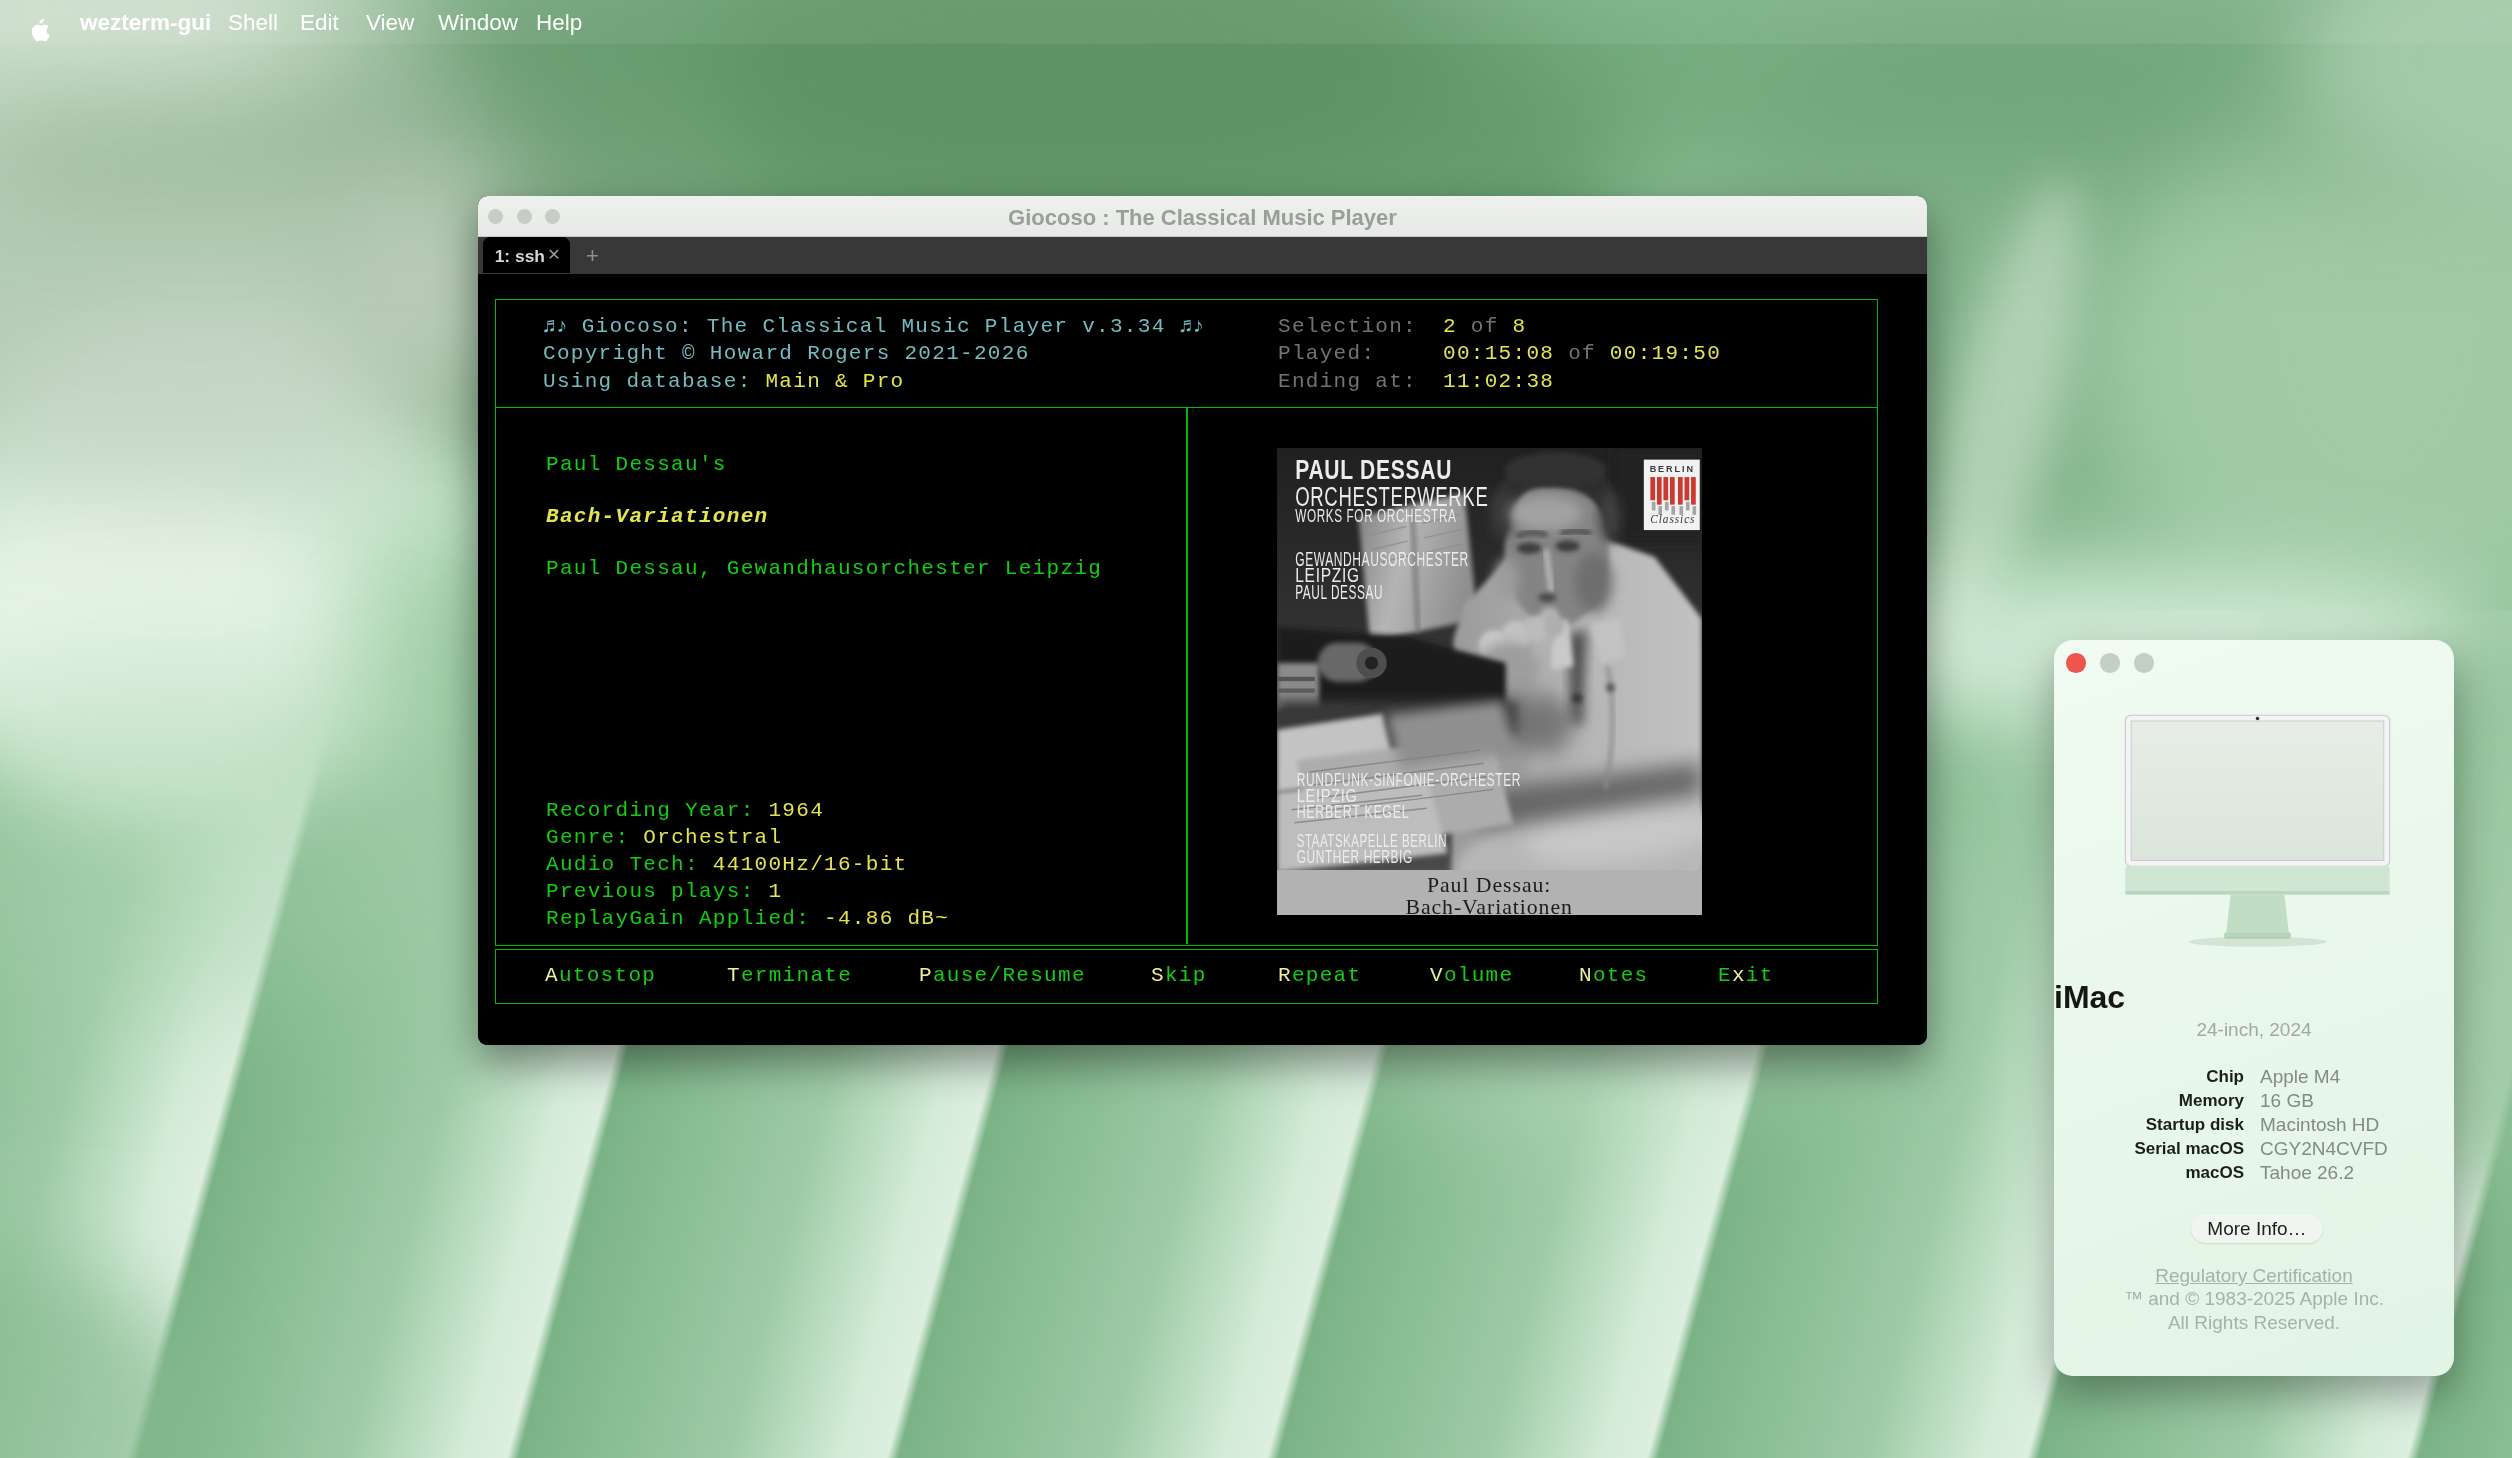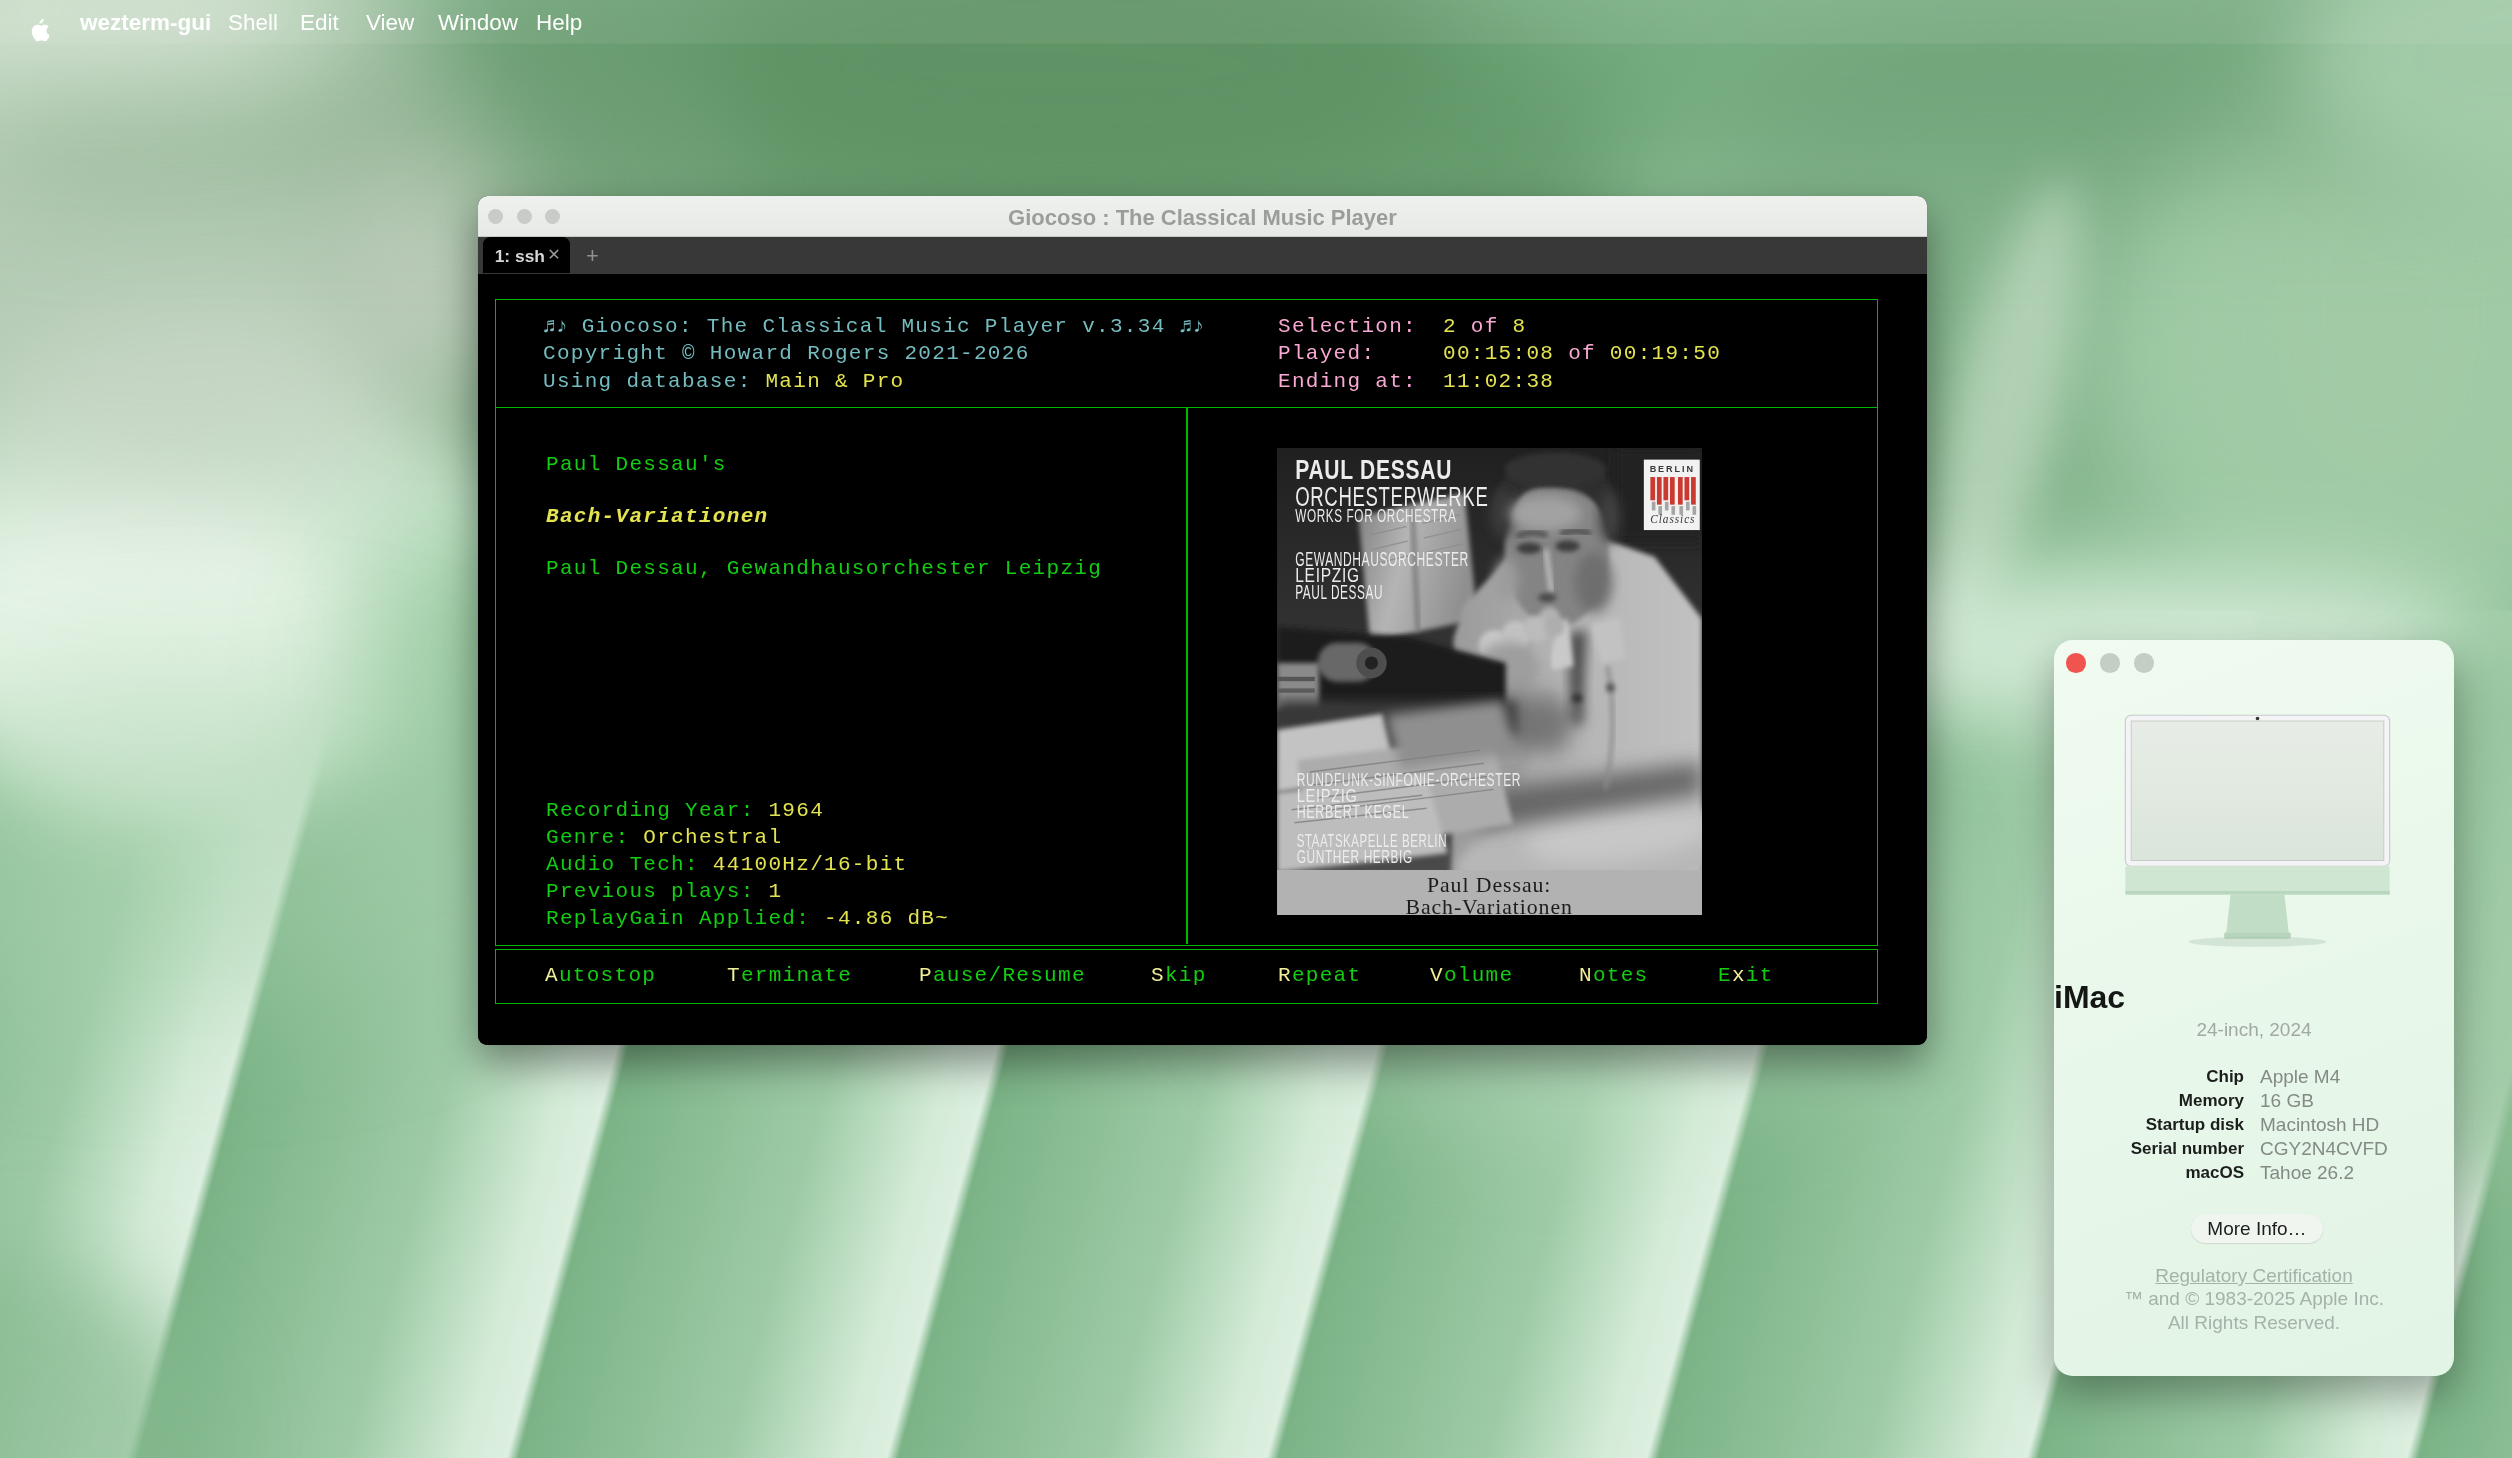--- a/index.html
+++ b/index.html
@@ -25,21 +25,21 @@
   #tab1 .lbl{position:absolute;left:11.6px;top:0;height:36px;line-height:38px;font-size:17.4px;font-weight:bold;color:#d6d6d6;}
   #tab1 .x{position:absolute;right:9.4px;top:0;height:36px;line-height:36px;font-size:16px;color:#9c9c9c;font-weight:normal;}
   #tabplus{position:absolute;left:100px;top:0;width:29px;height:36px;line-height:38px;text-align:center;
     color:#909090;font-size:22px;font-family:"Liberation Sans",sans-serif;}
   
   #tc{position:absolute;left:0;top:78px;width:1449px;height:771px;background:#000;
     font-family:"Liberation Mono",monospace;font-size:21px;letter-spacing:1.3px;}
   .gb{position:absolute;border:1.5px solid #00b803;}
   .ln{position:absolute;height:28px;line-height:28px;white-space:pre;}
   .teal{color:#74bcc0;}
-  .wht{color:#f9a8d4;}
+  .wht{color:#737373;}
   .yel{color:#e3e350;}
   .grn{color:#12cd12;}
   .hk{color:#efef9a;}
   
   #about{position:absolute;left:2054px;top:640px;width:400px;height:736px;z-index:10;
     border-radius:19px;background:linear-gradient(160deg,#f1fbf1 0%,#e7f7e9 55%,#e2f4e5 100%);
     box-shadow:0 18px 40px rgba(0,0,0,0.33);
     font-family:"Liberation Sans",sans-serif;}
   .lab{position:absolute;right:210px;text-align:right;font-weight:bold;color:#1c1e1c;font-size:17px;white-space:pre;height:22px;line-height:22px;}
   .val{position:absolute;left:206px;color:#848b85;font-size:19px;white-space:pre;height:22px;line-height:22px;}
@@ -353,21 +353,21 @@
     <ellipse cx="185" cy="315" rx="95" ry="7" fill="#9fb8a3" opacity="0.3"></ellipse>
   </svg>
   <div style="position:absolute;left:0;width:100%;top:339px;text-align:left;font-weight:bold;font-size:32px;color:#151715;">iMac</div>
   <div style="position:absolute;left:0;width:100%;top:379px;text-align:center;font-size:19px;color:#a2a8a3;">24-inch, 2024</div>
   <div class="lab" style="top:426px;">Chip</div>
     <div class="val" style="top:426px;">Apple M4</div>
   <div class="lab" style="top:450px;">Memory</div>
     <div class="val" style="top:450px;">16 GB</div>
   <div class="lab" style="top:474px;">Startup disk</div>
     <div class="val" style="top:474px;">Macintosh HD</div>
-  <div class="lab" style="top:498px;">Serial number</div>
+  <div class="lab" style="top:498px;">Serial macOS</div>
     <div class="val" style="top:498px;">CGY2N4CVFD</div>
   <div class="lab" style="top:522px;">macOS</div>
     <div class="val" style="top:522px;">Tahoe 26.2</div>
   <div style="position:absolute;left:137px;top:574px;width:132px;height:29px;border-radius:14.5px;background:#f0f5f0;
     text-align:center;line-height:29px;font-size:19px;color:#1c1e1c;box-shadow:0 0.7px 1.5px rgba(0,0,0,0.15);">More Info…</div>
   <div style="position:absolute;left:0;width:100%;top:625px;text-align:center;font-size:19px;color:#a4b3a7;text-decoration:underline;">Regulatory Certification</div>
   <div style="position:absolute;left:0;width:100%;top:648px;text-align:center;font-size:19px;color:#a4b3a7;">™ and © 1983-2025 Apple Inc.</div>
   <div style="position:absolute;left:0;width:100%;top:672px;text-align:center;font-size:19px;color:#a4b3a7;">All Rights Reserved.</div>
 </div>
 

